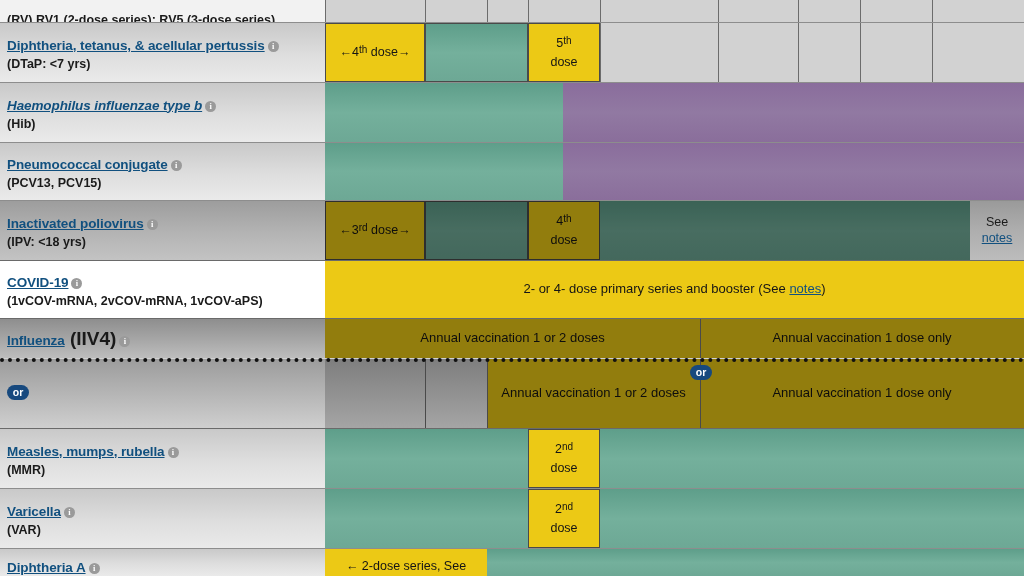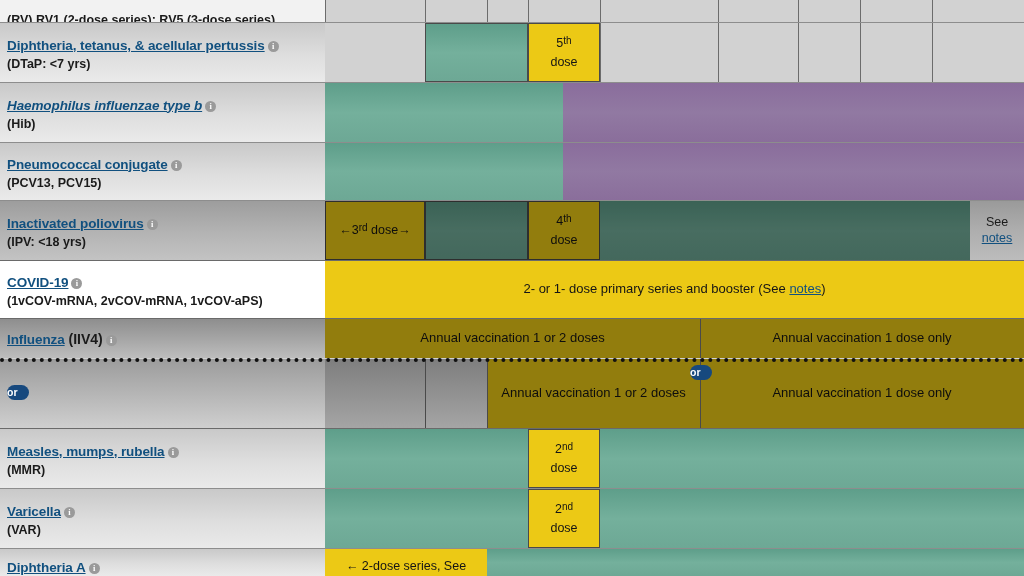--- a/index.html
+++ b/index.html
@@ -58,21 +58,21 @@
   .vac-name {
     font-size: 13.5px;
     color: #11507f;
     text-decoration: underline;
     font-weight: 600;
     letter-spacing: -0.1px;
     display: inline;
   }
   .vac-name.ital { font-style: italic; }
   .vac-suffix {
-    font-size: 14px;
+    font-size: 19px;
     color: #1a1a1a;
     font-weight: 600;
     text-decoration: none;
   }
   .vac-sub {
     font-size: 12.5px;
     color: #1a1a1a;
     font-weight: 600;
     margin-top: 3px;
   }
@@ -120,21 +120,21 @@
     z-index: 30;
   }
   .or-badge {
     position: absolute;
     width: 22px; height: 15px;
     border-radius: 8px;
     background: #17497e;
     color: #fff;
     font-size: 10.5px;
     line-height: 15px;
-    text-align: left;
+    text-align: center;
     font-weight: 600;
     z-index: 40;
   }
   .wide-txt { font-size: 13px; color: #151515; }
   .arrowtxt { font-size: 12.5px; color: #151515; white-space: nowrap; }
 </style>
 </head>
 <body>
 
 <div id="sheet">
@@ -156,20 +156,23 @@
   <div class="grid-line-h" style="top:22px;"></div>
 
   <div class="label-col" style="top:23px;height:59px;">
     <div class="line1">
       <span class="vac-name">Diphtheria, tetanus, &amp; acellular pertussis</span><span class="iicon">i</span>
     </div>
     <div class="vac-sub">(DTaP: &lt;7 yrs)</div>
   </div>
 
   <div class="cell" style="left:325px;top:23px;width:699px;height:59px;background:#d2d2d2;"></div>
+  <div class="cell yellow bordered" style="left:325px;top:23px;width:100px;height:59px;">
+    <span class="dosetxt arrowtxt"><span>←4</span><sup>th</sup><span> dose→</span></span>
+  </div>
   <div class="cell green bordered" style="left:425px;top:23px;width:103px;height:59px;"></div>
   <div class="cell yellow bordered" style="left:528px;top:23px;width:72px;height:59px;">
     <span class="dosetxt" style="line-height:1.5;"><span>5</span><sup>th</sup><br><span>dose</span></span>
   </div>
   <div class="grid-line-v" style="left:600px;top:23px;height:59px;"></div>
   <div class="grid-line-v" style="left:718px;top:23px;height:59px;"></div>
   <div class="grid-line-v" style="left:798px;top:23px;height:59px;"></div>
   <div class="grid-line-v" style="left:860px;top:23px;height:59px;"></div>
   <div class="grid-line-v" style="left:932px;top:23px;height:59px;"></div>
   <div class="grid-line-h" style="top:82px;"></div>
@@ -214,21 +217,21 @@
   </div>
   <div class="grid-line-h" style="top:260px;background:#6a6a6a;"></div>
 
   <div class="label-col white" style="top:261px;height:57px;">
     <div class="line1">
       <span class="vac-name">COVID-19</span><span class="iicon">i</span>
     </div>
     <div class="vac-sub">(1vCOV-mRNA, 2vCOV-mRNA, 1vCOV-aPS)</div>
   </div>
   <div class="cell yellow" style="left:325px;top:261px;width:699px;height:57px;">
-    <span class="wide-txt"><span>2- or 1- dose primary series and booster (See </span><span class="notes-link">notes</span><span>)</span></span>
+    <span class="wide-txt"><span>2- or 4- dose primary series and booster (See </span><span class="notes-link">notes</span><span>)</span></span>
   </div>
   <div class="grid-line-h" style="top:318px;background:#6a6a6a;"></div>
 
   <div class="label-col dim2" style="top:319px;height:39px;justify-content:center;">
     <div class="line1">
       <span class="vac-name">Influenza</span><span class="vac-suffix">&nbsp;<span>(IIV4)</span></span><span class="iicon">i</span>
     </div>
   </div>
   <div class="cell yellow dimmed" style="left:325px;top:319px;width:375px;height:39px;">
     <span class="wide-txt">Annual vaccination 1 or 2 doses</span>

